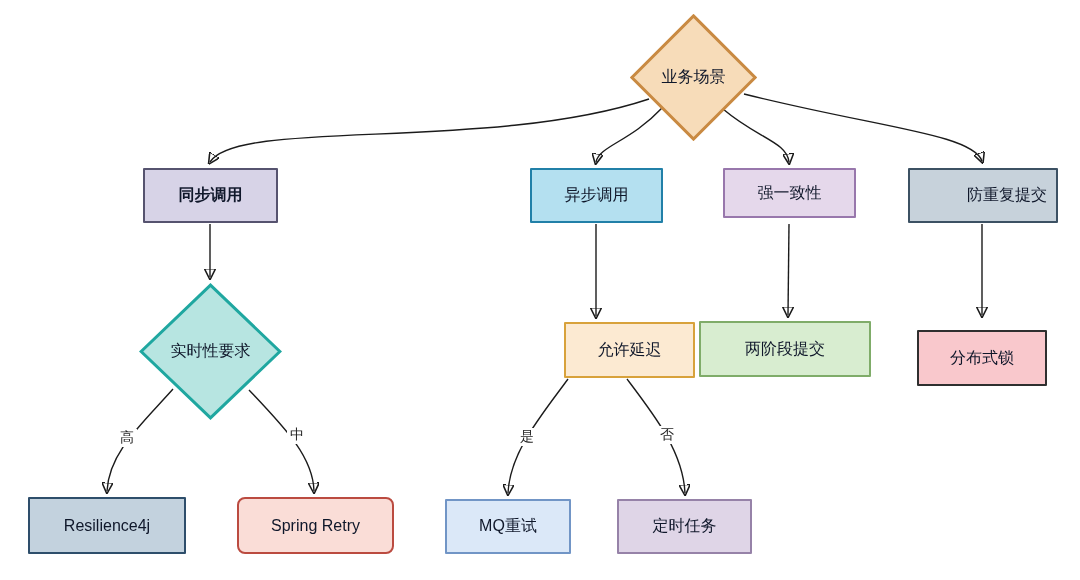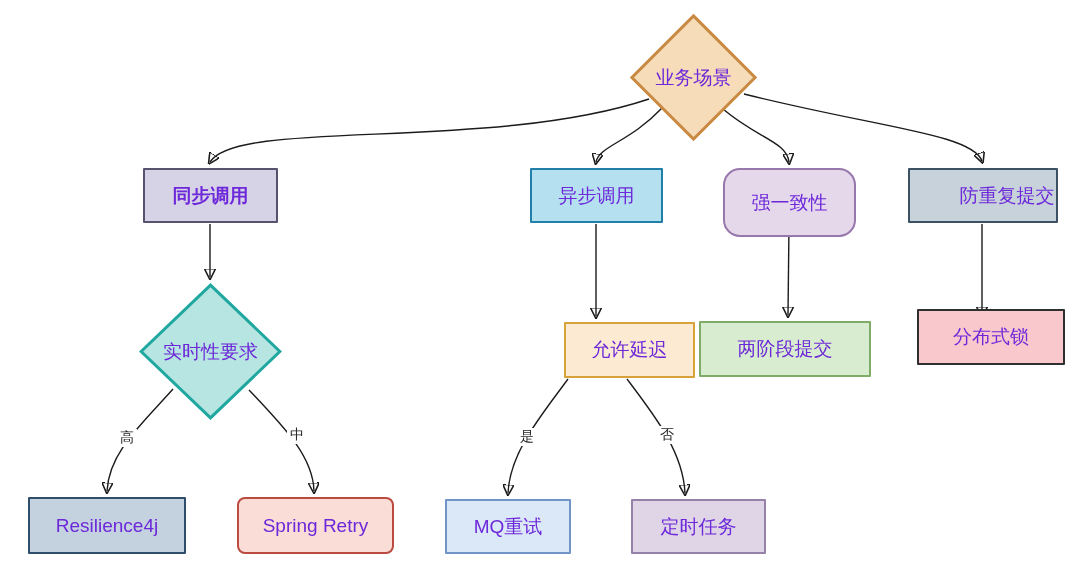--- a/index.html
+++ b/index.html
@@ -7,21 +7,21 @@
     position:relative; width:1080px; height:580px; background:#ffffff;
     font-family:"Liberation Sans", sans-serif; overflow:hidden;
   }
   svg.edges { position:absolute; left:0; top:0; width:1080px; height:580px; z-index:0; }
   svg.edges path { fill:none; stroke:#1b1b1b; stroke-width:1.4px; }
   .node {
     position:absolute; display:flex; align-items:center; justify-content:center;
     z-index:2; box-sizing:border-box;
   }
   .rect { border:2px solid #444; border-radius:1px; }
-  .node-label { font-size:19px; color:#6d28d9; white-space:nowrap; }
+  .node-label { font-size:16px; color:#0f172a; white-space:nowrap; }
   .diamond { background:transparent; }
   .diamond .shape-svg { position:absolute; left:0; top:0; width:100%; height:100%; }
   .diamond .node-label { position:relative; z-index:1; }
   .edge-label {
     position:absolute; transform:translate(-50%,-50%); z-index:1;
     font-size:14px; color:#222222; background:#ffffff; padding:0 3px; white-space:nowrap;
   }
 </style>
 </head>
 <body>
@@ -68,49 +68,49 @@
   </div>
 
   <div class="node rect" style="left: 143px; top: 168px; width: 135px; height: 55px; background-color: rgb(215, 211, 231); border-color: rgb(86, 83, 111); font-weight: bold;">
     <span class="node-label">同步调用</span>
   </div>
 
   <div class="node rect" style="left: 530px; top: 168px; width: 133px; height: 55px; background-color: rgb(180, 224, 240); border-color: rgb(33, 128, 168);">
     <span class="node-label">异步调用</span>
   </div>
 
-  <div class="node rect" style="left: 723px; top: 168px; width: 133px; height: 69px; background-color: rgb(229, 216, 235); border-color: rgb(152, 119, 172); border-radius: 17px;">
+  <div class="node rect" style="left: 723px; top: 168px; width: 133px; height: 50px; background-color: rgb(229, 216, 235); border-color: rgb(152, 119, 172);">
     <span class="node-label">强一致性</span>
   </div>
 
   <div class="node rect" style="left: 908px; top: 168px; width: 150px; height: 55px; background-color: rgb(199, 210, 219); border-color: rgb(60, 81, 99); padding-left: 48px;">
     <span class="node-label">防重复提交</span>
   </div>
 
   <div class="node rect" style="left: 564px; top: 322px; width: 131px; height: 56px; background-color: rgb(252, 234, 210); border-color: rgb(216, 162, 59);">
     <span class="node-label">允许延迟</span>
   </div>
 
   <div class="node rect" style="left: 699px; top: 321px; width: 172px; height: 56px; background-color: rgb(216, 237, 208); border-color: rgb(127, 172, 105);">
     <span class="node-label">两阶段提交</span>
   </div>
 
-  <div class="node rect" style="left: 917px; top: 309px; width: 148px; height: 56px; background-color: rgb(249, 200, 204); border-color: rgb(47, 47, 47);">
+  <div class="node rect" style="left: 917px; top: 330px; width: 130px; height: 56px; background-color: rgb(249, 200, 204); border-color: rgb(47, 47, 47);">
     <span class="node-label">分布式锁</span>
   </div>
 
   <div class="node rect" style="left: 28px; top: 497px; width: 158px; height: 57px; background-color: rgb(195, 210, 222); border-color: rgb(46, 78, 107);">
     <span class="node-label">Resilience4j</span>
   </div>
 
   <div class="node rect" style="left: 237px; top: 497px; width: 157px; height: 57px; background-color: rgb(250, 221, 215); border-color: rgb(187, 75, 64); border-radius: 8px;">
     <span class="node-label">Spring Retry</span>
   </div>
 
   <div class="node rect" style="left: 445px; top: 499px; width: 126px; height: 55px; background-color: rgb(219, 232, 248); border-color: rgb(113, 149, 198);">
     <span class="node-label">MQ重试</span>
   </div>
 
-  <div class="node rect" style="left: 617px; top: 499px; width: 135px; height: 55px; background-color: rgb(223, 213, 231); border-color: rgb(150, 130, 168); margin-left: 14px;">
+  <div class="node rect" style="left: 617px; top: 499px; width: 135px; height: 55px; background-color: rgb(223, 213, 231); border-color: rgb(150, 130, 168);">
     <span class="node-label">定时任务</span>
   </div>
 
 </div>
 
 </body></html>

